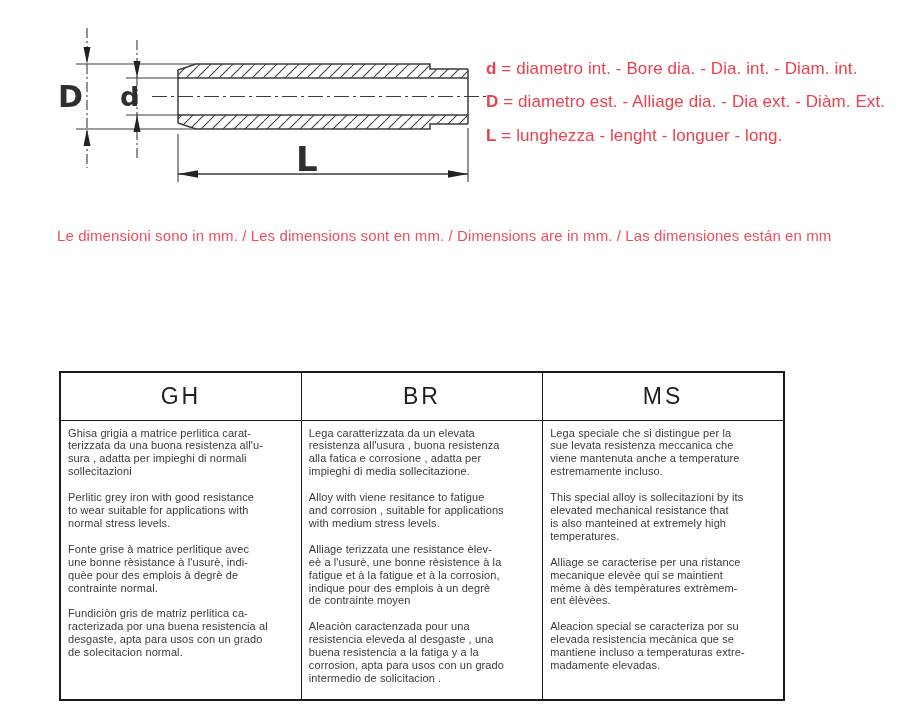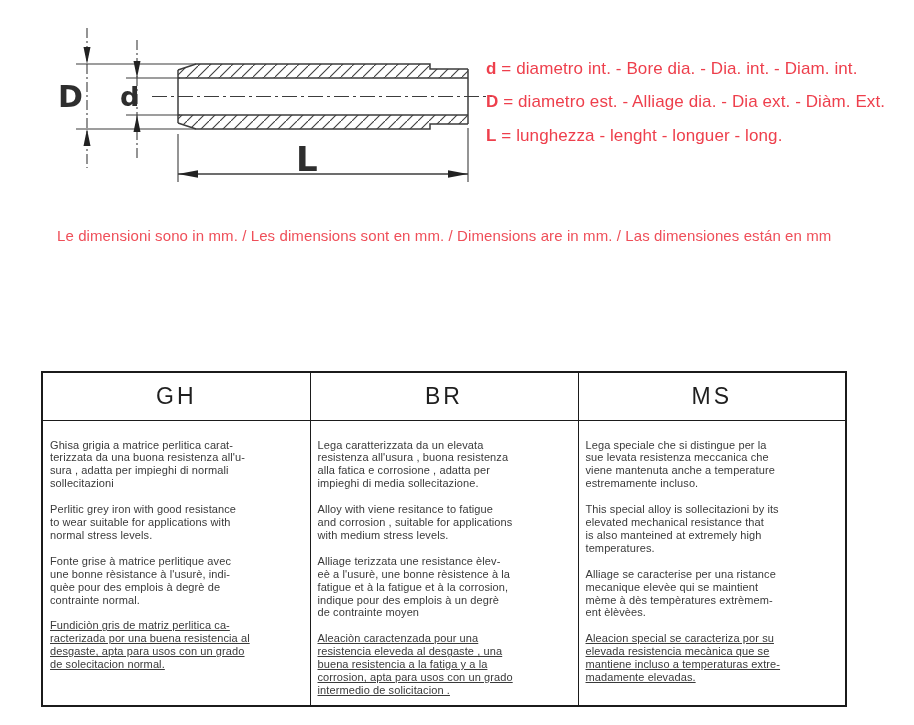--- a/index.html
+++ b/index.html
@@ -21,36 +21,36 @@
   .legend-line .sym { font-weight:bold; }
   .legend-line:nth-of-type(1){ top:0; }
   .legend-line:nth-of-type(2){ top:33px; }
   .legend-line:nth-of-type(3){ top:67px; }
 
   
   .dim-note { position:absolute; left:57px; top:227px; width:810px;
     font-size:15px; color:#ef4f59; white-space:nowrap; letter-spacing:.1px; }
 
   
-  .materials { position:absolute; left:41px; top:371px; width:806px;
+  .materials { position:absolute; left:59px; top:371px; width:726px;
     border-collapse:collapse; table-layout:fixed; }
   .materials th, .materials td { border:1.6px solid #1b1b1b; }
   .materials { border:2px solid #1b1b1b; }
   .materials th {
     height:48px; font-size:23px; font-weight:500; letter-spacing:3px;
     color:#1f1f1f; text-align:center; vertical-align:middle;
   }
   .materials td {
-    vertical-align:top; padding:18px 7px 8px 7px; height:280px;
+    vertical-align:top; padding:6px 7px 8px 7px; height:280px;
   }
   .para {
     font-size:11px; line-height:12.9px; color:#3a3a3a;
     white-space:pre-line; margin-bottom:13px; letter-spacing:.1px;
   }
-  .para:last-child { margin-bottom:0;text-decoration:underline; }
+  .para:last-child { margin-bottom:0; }
 
   
   .dim-label { font-family:"DejaVu Sans", sans-serif; font-weight:bold; fill:#2e2e2e; }
 </style>
 </head>
 <body>
 
 <div class="page">
 
   <svg class="drawing" viewBox="0 0 510 215">

